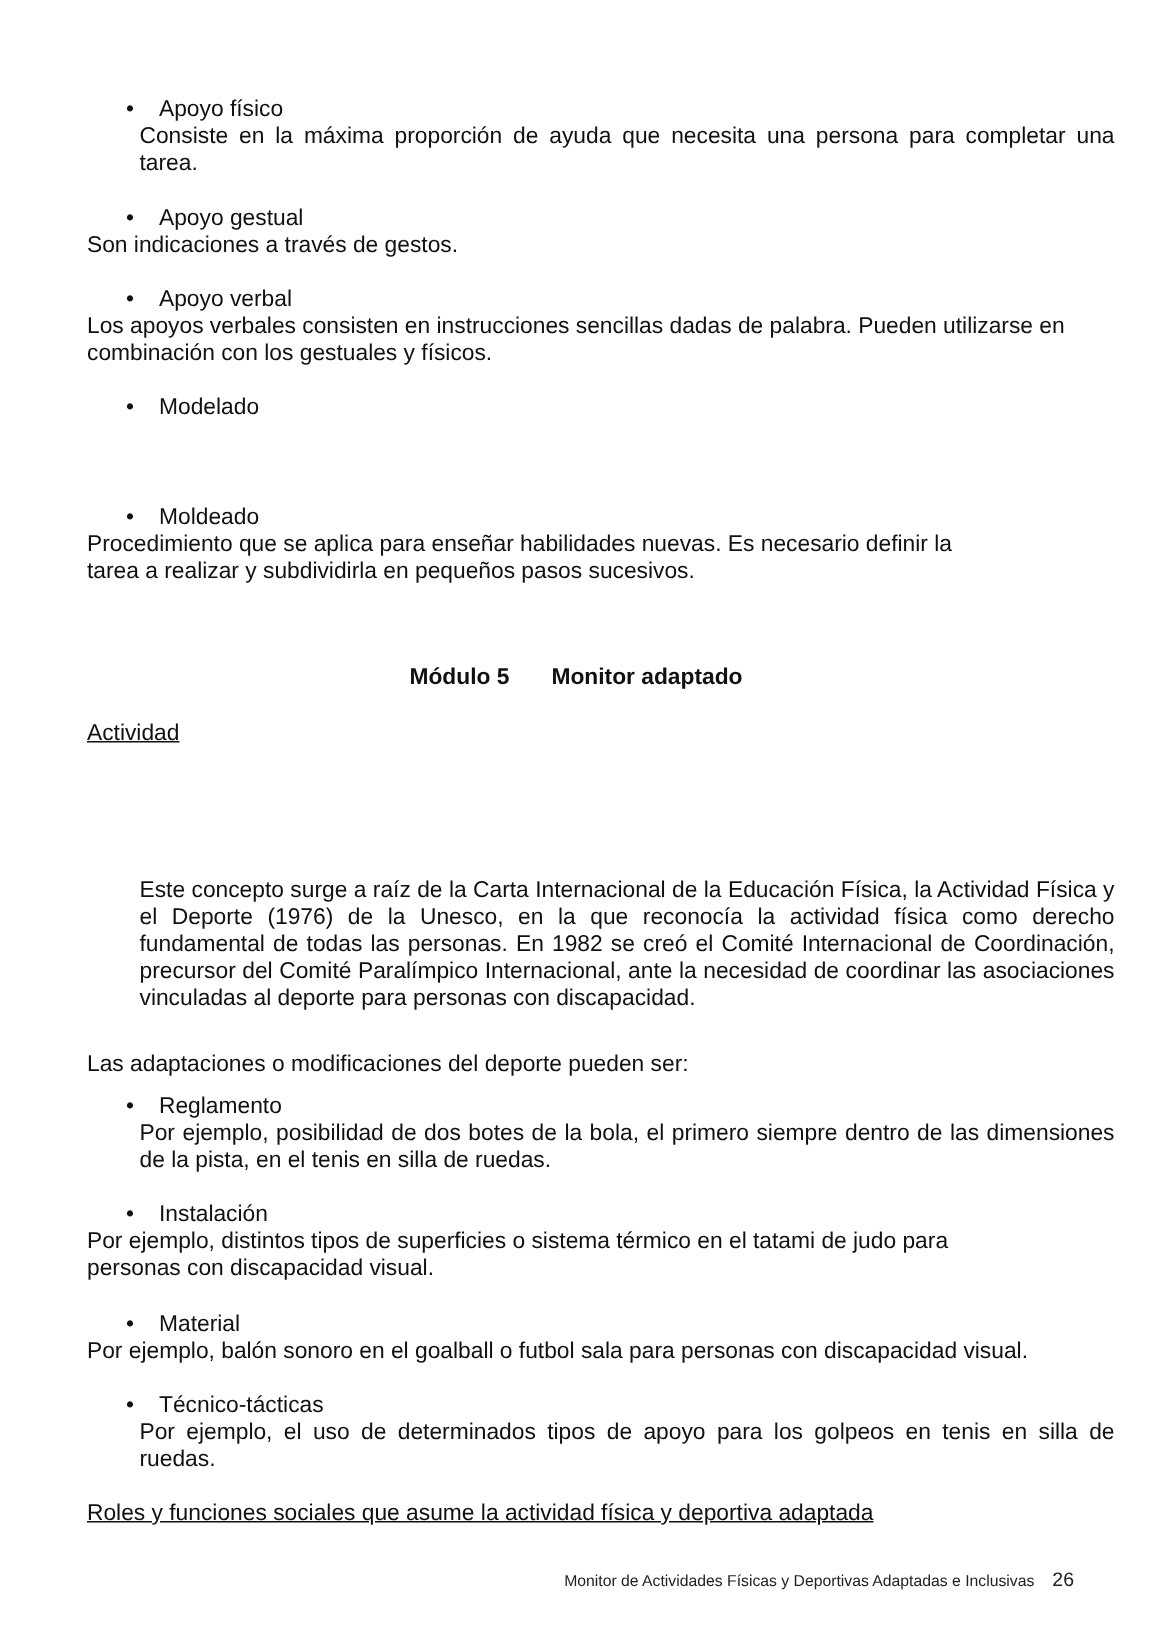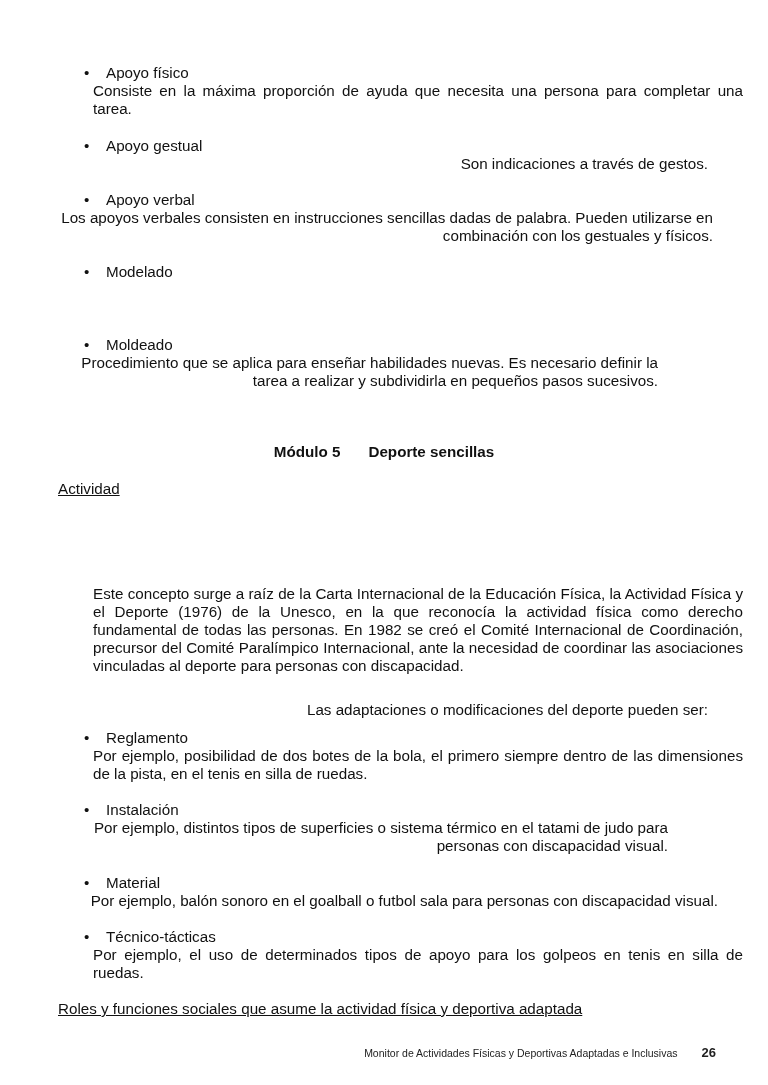--- a/index.html
+++ b/index.html
@@ -1,49 +1,49 @@
 <!DOCTYPE html>
 <html><head>
 <meta charset="utf-8">
 <style>
   html, body { margin: 0; padding: 0; background: #ffffff; }
   body { width: 768px; height: 1085px; position: relative; overflow: hidden;
          font-family: "Liberation Sans", sans-serif; color: #111111; }
   .page { position: absolute; left: 0; top: 0; width: 768px; height: 1085px; border-radius: 25px; }
-  .block { position: absolute; left: 58px; width: 650px; font-size: 15.2px; line-height: 18px; text-align: right; }
+  .block { position: absolute; left: 58px; width: 650px; font-size: 15.2px; line-height: 18px; }
   .bullet { position: absolute; left: 84px; font-size: 15.2px; line-height: 18px; }
   .bullet .dot { display: inline-block; width: 22px; }
   .just { text-align: justify; text-align-last: left; margin-left: 35px; }
   .title { position: absolute; left: 0; width: 768px; text-align: center; font-weight: bold;
            font-size: 15.2px; line-height: 18px; }
   .title .gap { display: inline-block; width: 28px; }
   .uline { text-decoration: underline; }
   .footer { position: absolute; top: 1046px; right: 52px; font-size: 10.5px; line-height: 14px; color: #222; }
-  .footer .num { font-size: 13px; margin-left: 24px; font-weight: bold; }
+  .footer .num { font-size: 13px; margin-left: 12px; }
 </style>
 </head>
 <body>
 
 <div class="page">
 
   <div class="bullet" style="top:64px"><span class="dot">•</span><span>Apoyo físico</span></div>
   <div class="block just" style="top:82px">Consiste en la máxima proporción de ayuda que necesita una persona para completar una tarea.</div>
 
   <div class="bullet" style="top:137px"><span class="dot">•</span><span>Apoyo gestual</span></div>
   <div class="block" style="top:155px">Son indicaciones a través de gestos.</div>
 
   <div class="bullet" style="top:191px"><span class="dot">•</span><span>Apoyo verbal</span></div>
   <div class="block" style="top:209px; width:655px">Los apoyos verbales consisten en instrucciones sencillas dadas de palabra. Pueden utilizarse en combinación con los gestuales y físicos.</div>
 
   <div class="bullet" style="top:263px"><span class="dot">•</span><span>Modelado</span></div>
 
   <div class="bullet" style="top:336px"><span class="dot">•</span><span>Moldeado</span></div>
   <div class="block" style="top:354px; width:600px">Procedimiento que se aplica para enseñar habilidades nuevas. Es necesario definir la tarea a realizar y subdividirla en pequeños pasos sucesivos.</div>
 
-  <div class="title" style="top:443px"><span>Módulo 5</span><span class="gap"></span><span>Deporte sencillas</span></div>
+  <div class="title" style="top:443px"><span>Módulo 5</span><span class="gap"></span><span>Monitor adaptado</span></div>
 
   <div class="block uline" style="top:480px; width:auto">Actividad</div>
   <div class="block just" style="top:585px">Este concepto surge a raíz de la Carta Internacional de la Educación Física, la Actividad Física y el Deporte (1976) de la Unesco, en la que reconocía la actividad física como derecho fundamental de todas las personas. En 1982 se creó el Comité Internacional de Coordinación, precursor del Comité Paralímpico Internacional, ante la necesidad de coordinar las asociaciones vinculadas al deporte para personas con discapacidad.</div>
   <div class="block" style="top:701px">Las adaptaciones o modificaciones del deporte pueden ser:</div>
 
   <div class="bullet" style="top:729px"><span class="dot">•</span><span>Reglamento</span></div>
   <div class="block just" style="top:747px">Por ejemplo, posibilidad de dos botes de la bola, el primero siempre dentro de las dimensiones de la pista, en el tenis en silla de ruedas.</div>
 
   <div class="bullet" style="top:801px"><span class="dot">•</span><span>Instalación</span></div>
   <div class="block" style="top:819px; width:610px">Por ejemplo, distintos tipos de superficies o sistema térmico en el tatami de judo para personas con discapacidad visual.</div>

